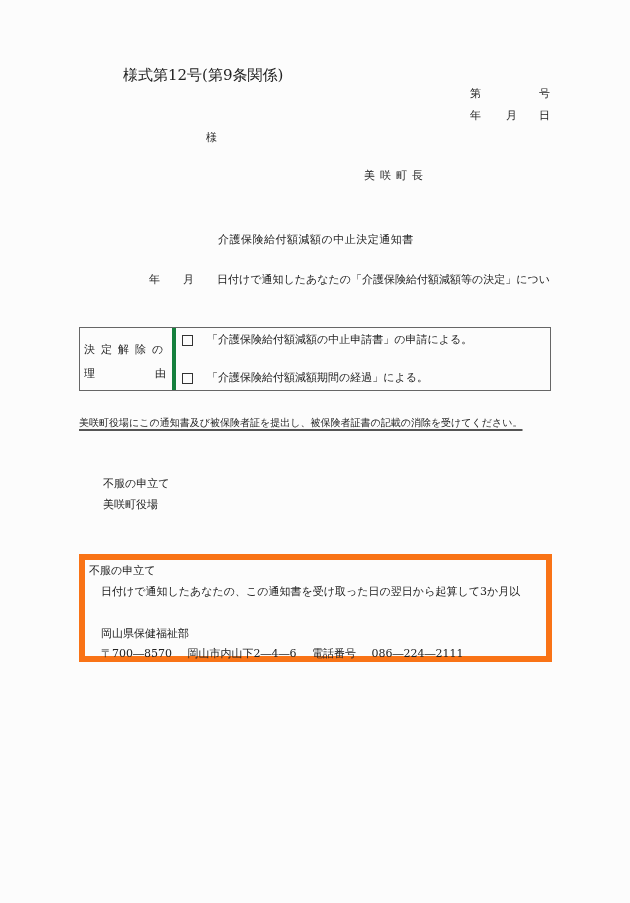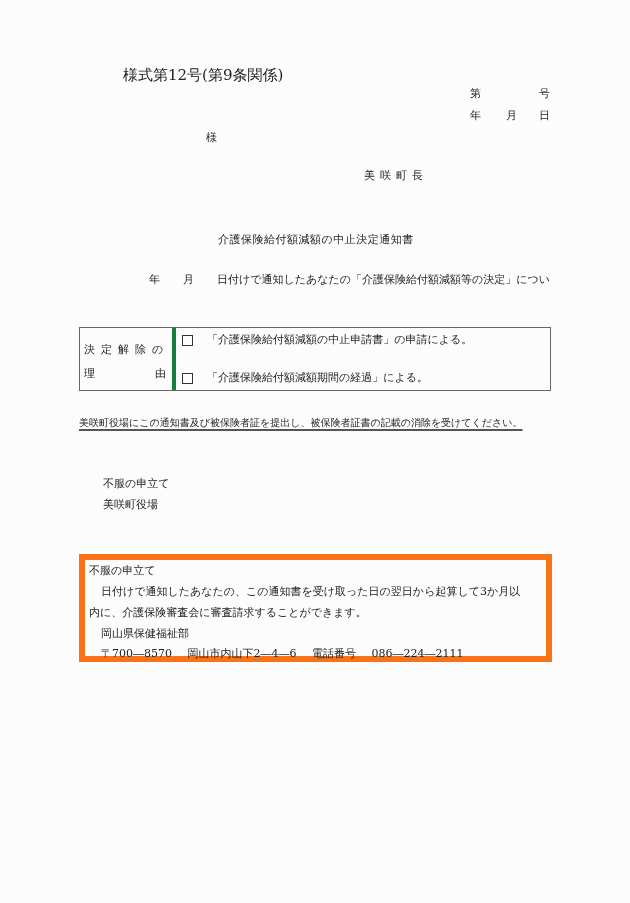--- a/index.html
+++ b/index.html
@@ -113,21 +113,20 @@
 <div class="abs instruction">
   <span>美咲町役場にこの通知書及び被保険者証を提出し、被保険者証書の記載の消除を受けてください。</span>
 </div>
 
 <div class="abs contact-label">不服の申立て</div>
 <div class="abs contact-name">美咲町役場</div>
 
 <div class="abs appeal-box">
   <div class="a-title">不服の申立て</div>
   <div class="a-p1">日付けで通知したあなたの、この通知書を受け取った日の翌日から起算して3か月以</div>
-  <div class="a-p2">内に、介護保険審査会に審査請求することができます。</div>
   <div class="a-org">岡山県保健福祉部</div>
   <div class="a-addr">
     <span>〒700―8570</span>
     <span>岡山市内山下2―4―6</span>
     <span>電話番号</span>
     <span>086―224―2111</span>
   </div>
 </div>
 
 </body></html>

